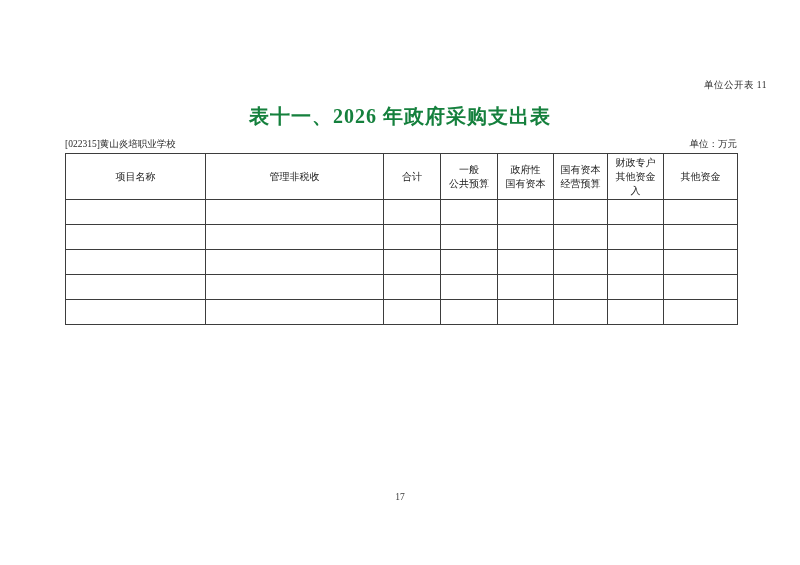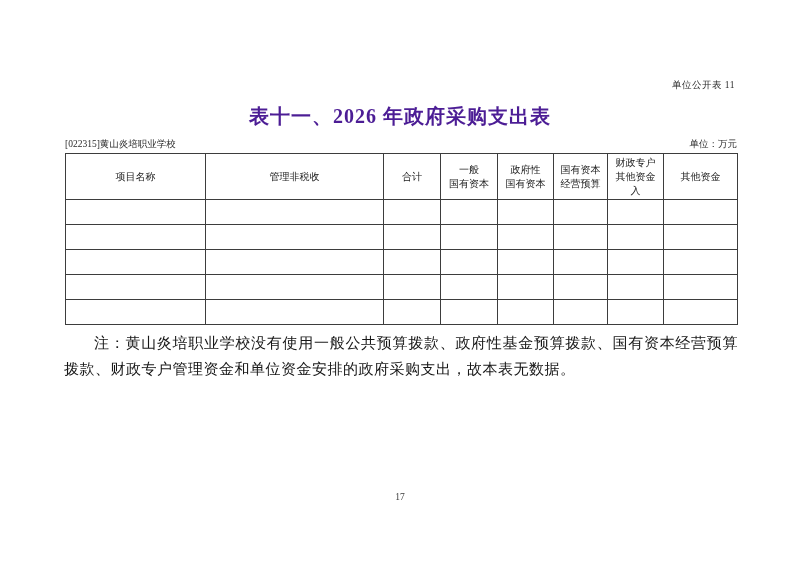--- a/index.html
+++ b/index.html
@@ -9,35 +9,35 @@
     width: 800px;
     height: 565px;
     background: #ffffff;
     font-family: "Liberation Serif", "DejaVu Serif", serif;
     color: #1c1c1c;
     overflow: hidden;
   }
   .doc-label {
     position: absolute;
     top: 79px;
-    right: 65px;
+    right: 33px;
     font-size: 9.5px;
     letter-spacing: 0.5px;
     color: #2a2a2a;
   }
   .title {
     position: absolute;
     top: 103px;
     left: 0;
     right: 0;
     text-align: center;
     font-size: 20px;
     font-weight: bold;
     letter-spacing: 1px;
-    color: #4c1d95;
+    color: #15803d;
   }
   .meta-row {
     position: absolute;
     top: 138px;
     left: 65px;
     width: 672px;
     display: flex;
     justify-content: space-between;
     align-items: flex-end;
     font-size: 9.5px;
@@ -120,21 +120,21 @@
         <col class="c6">
         <col class="c7">
         <col class="c8">
     </colgroup>
     <thead>
       <tr>
         <th>项目名称</th>
         <th>管理非税收</th>
         <th>合计</th>
         <th>一般
-国有资本</th>
+公共预算</th>
         <th>政府性
 国有资本</th>
         <th>国有资本
 经营预算</th>
         <th>财政专户
 其他资金
 入</th>
         <th>其他资金</th>
       </tr>
     </thead>
@@ -185,17 +185,16 @@
         <td></td>
         <td></td>
         <td></td>
         <td></td>
         <td></td>
         <td></td>
       </tr>
     </tbody>
   </table>
 
-  <p class="note">注：黄山炎培职业学校没有使用一般公共预算拨款、政府性基金预算拨款、国有资本经营预算拨款、财政专户管理资金和单位资金安排的政府采购支出，故本表无数据。</p>
 
   <div class="page-number">17</div>
 
 </div>
 
 </body></html>

